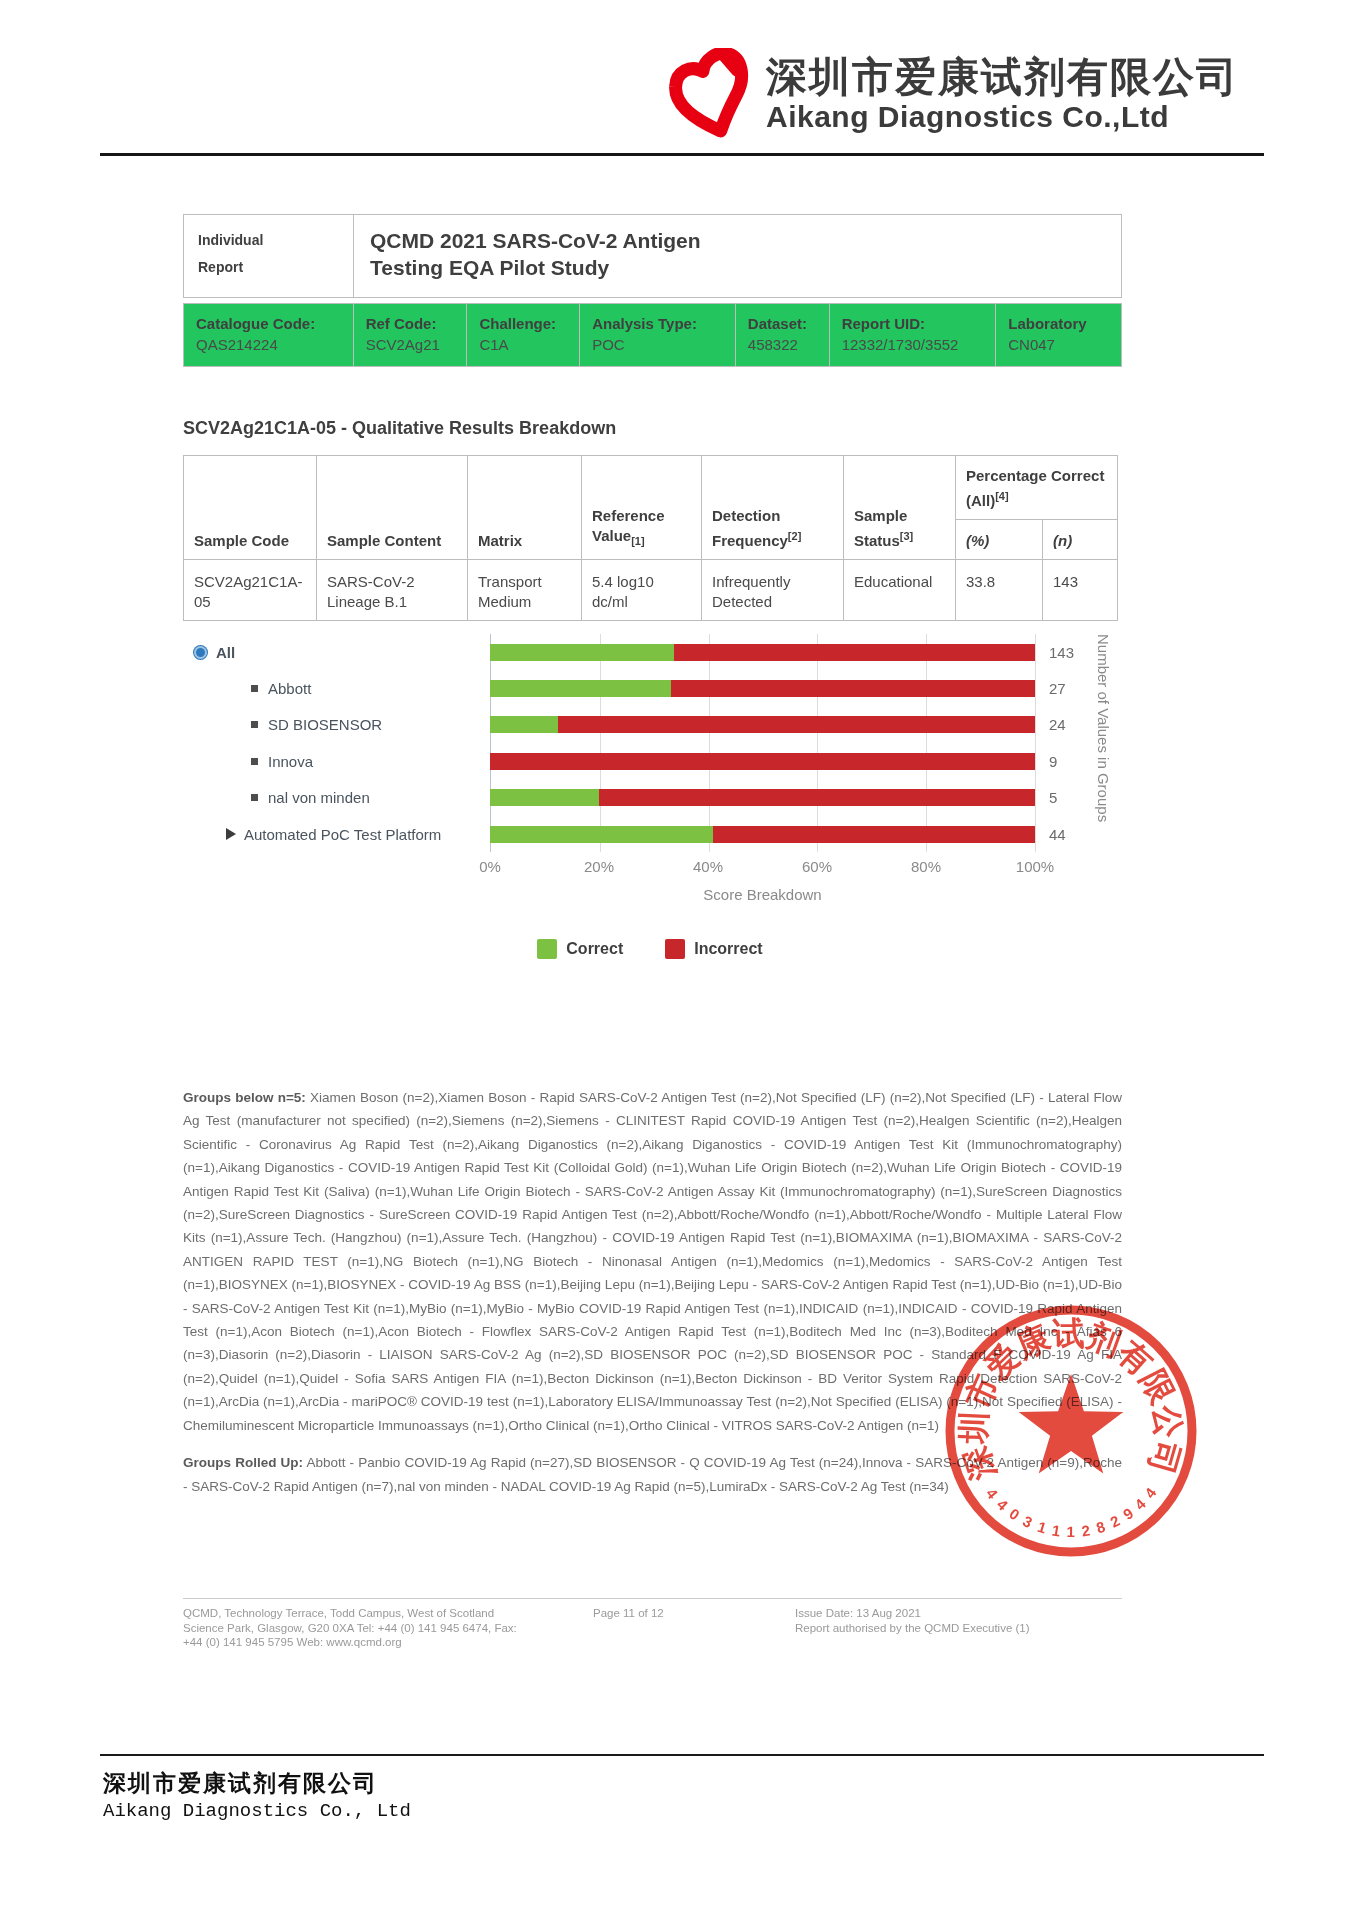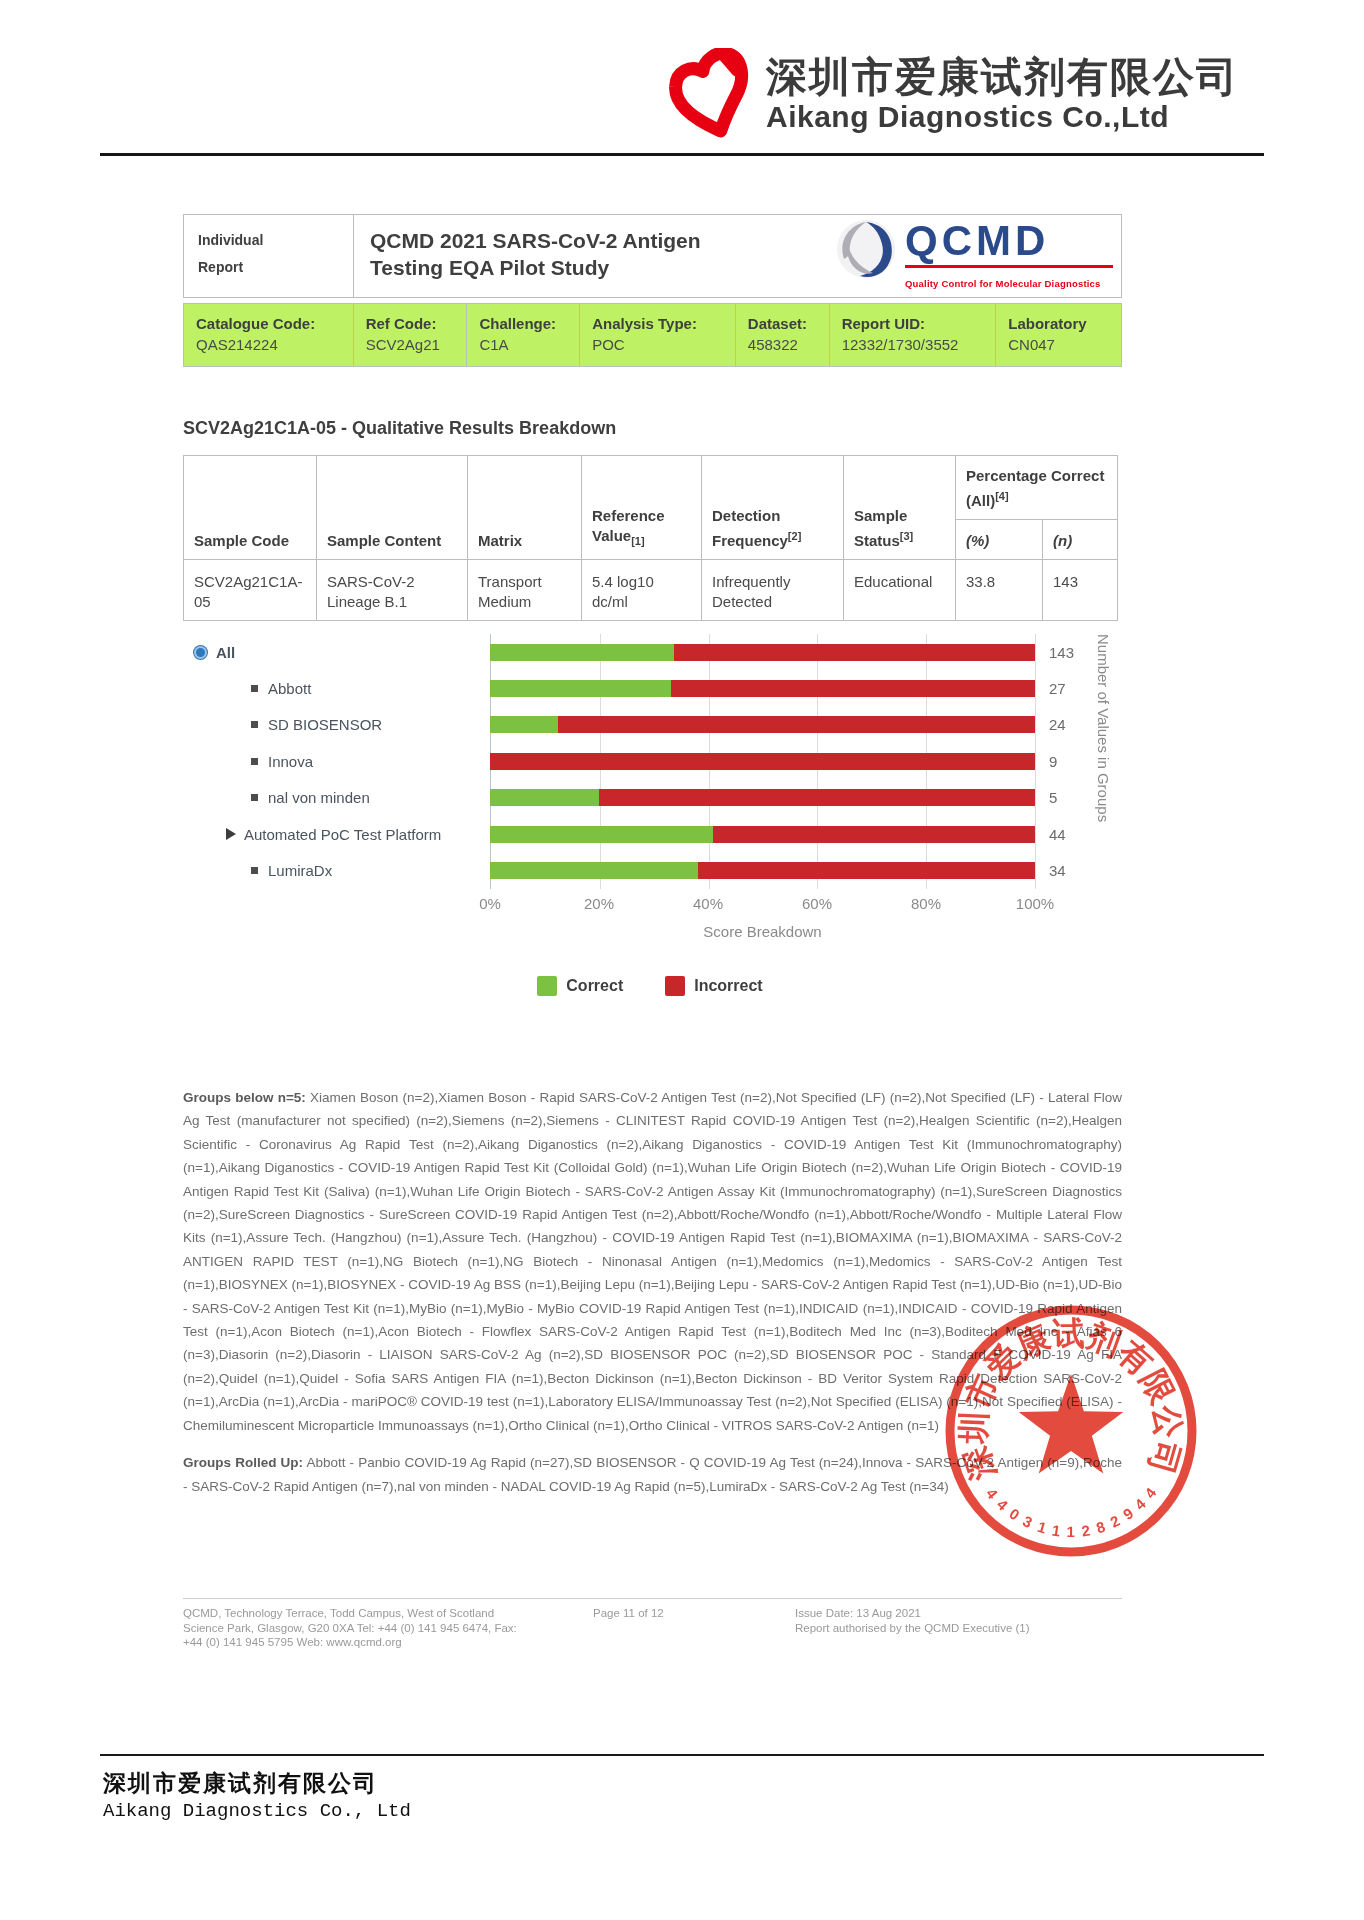--- a/index.html
+++ b/index.html
@@ -17,21 +17,21 @@
   
   .rpt-head { position:absolute; left:183px; top:214px; width:939px; border:1px solid #bdbdbd; display:flex; height:84px; background:#fff; }
   .rpt-type { width:170px; border-right:1px solid #bdbdbd; padding:12px 14px; font-size:14px; font-weight:bold; line-height:27px; color:#3f3f3f; }
   .rpt-title { flex:1; padding:12px 16px; font-size:21px; font-weight:bold; line-height:27px; color:#3f3f3f; position:relative; }
   .qcmd-logo { position:absolute; right:4px; top:2px; width:282px; display:flex; gap:8px; align-items:flex-start; }
   .qcmd-right { padding-top:2px; }
   .qcmd-word { font-size:42px; font-weight:bold; letter-spacing:4px; color:var(--qcmd-blue); line-height:44px; font-family:"Liberation Sans", sans-serif; }
   .qcmd-rule { height:3px; background:var(--logo-red); margin:2px 0 2px 0; width:208px; }
   .qcmd-tag { font-size:9.5px; font-weight:bold; color:var(--logo-red); letter-spacing:0.2px; }
 
-  .rpt-meta { position:absolute; left:183px; top:303px; width:939px; border:1px solid #bdbdbd; display:flex; background:#bef264; }
+  .rpt-meta { position:absolute; left:183px; top:303px; width:939px; border:1px solid #bdbdbd; display:flex; background:#22c55e; }
   .meta-cell { padding:9px 10px 11px 12px; border-right:1px solid #bdbdbd; }
   .meta-cell:last-child { border-right:none; }
   .meta-label { font-size:15px; font-weight:bold; color:#3f3f3f; line-height:21px; }
   .meta-value { font-size:15px; color:#4a4a4a; line-height:21px; }
 
   
   .section-title { position:absolute; left:183px; top:418px; font-size:18px; font-weight:bold; color:#3f3f3f; }
 
   
   .res-wrap { position:absolute; left:183px; top:455px; }
@@ -110,33 +110,20 @@
   <div class="header-rule"></div>
 
   <div class="rpt-head">
     <div class="rpt-type">
       <span>Individual</span><br>
       <span>Report</span>
     </div>
     <div class="rpt-title">
       <span>QCMD 2021 SARS-CoV-2 Antigen</span><br>
       <span>Testing EQA Pilot Study</span>
-      <div class="qcmd-logo">
-        <svg width="62" height="64" viewBox="0 0 62 64">
-          <circle cx="31" cy="32" r="29" fill="#f2f2f4"></circle>
-          <path d="M9 42 C 3 24 14 8 31 5 C 19 13 13 25 15 38 Z" fill="#aeaeb4"></path>
-          <path d="M31 5 C 49 7 60 21 56 41 C 52 56 38 63 25 59 C 41 55 51 42 47 27 C 44 15 38 9 31 5 Z" style="fill:var(--qcmd-blue)"></path>
-          <path d="M21 52 C 14 46 11 37 13 29 C 17 42 26 51 38 56 C 32 58 26 56 21 52 Z" fill="#aeaeb4"></path>
-        </svg>
-        <div class="qcmd-right">
-          <div class="qcmd-word">QCMD</div>
-          <div class="qcmd-rule"></div>
-          <div class="qcmd-tag">Quality Control for Molecular Diagnostics</div>
-        </div>
-      </div>
     </div>
   </div>
 
   <div class="rpt-meta" id="meta-row">
       <div class="meta-cell" style="width: 170px;">
         <div class="meta-label">Catalogue Code:</div>
         <div class="meta-value">QAS214224</div>
       </div>
       <div class="meta-cell" style="width: 114px;">
         <div class="meta-label">Ref Code:</div>
@@ -268,30 +255,20 @@
         <div class="chart-row">
           <div class="row-label lvl1">
             <span class="icon-triangle-dark"></span>
             <span>Automated PoC Test Platform</span>
           </div>
           <div class="bar-track">
             <div class="bar-correct" style="width: 40.9%;"></div>
           </div>
           <div class="row-count">44</div>
         </div>
-        <div class="chart-row">
-          <div class="row-label lvl2">
-            <span class="icon-square"></span>
-            <span>LumiraDx</span>
-          </div>
-          <div class="bar-track">
-            <div class="bar-correct" style="width: 38.2%;"></div>
-          </div>
-          <div class="row-count">34</div>
-        </div>
       </div>
     <div class="right-label">Number of Values in Groups</div>
     <div class="xticks" id="xticks">
         <span class="xtick" style="left: 310px;">0%</span>
         <span class="xtick" style="left: 419px;">20%</span>
         <span class="xtick" style="left: 528px;">40%</span>
         <span class="xtick" style="left: 637px;">60%</span>
         <span class="xtick" style="left: 746px;">80%</span>
         <span class="xtick" style="left: 855px;">100%</span>
       </div>

